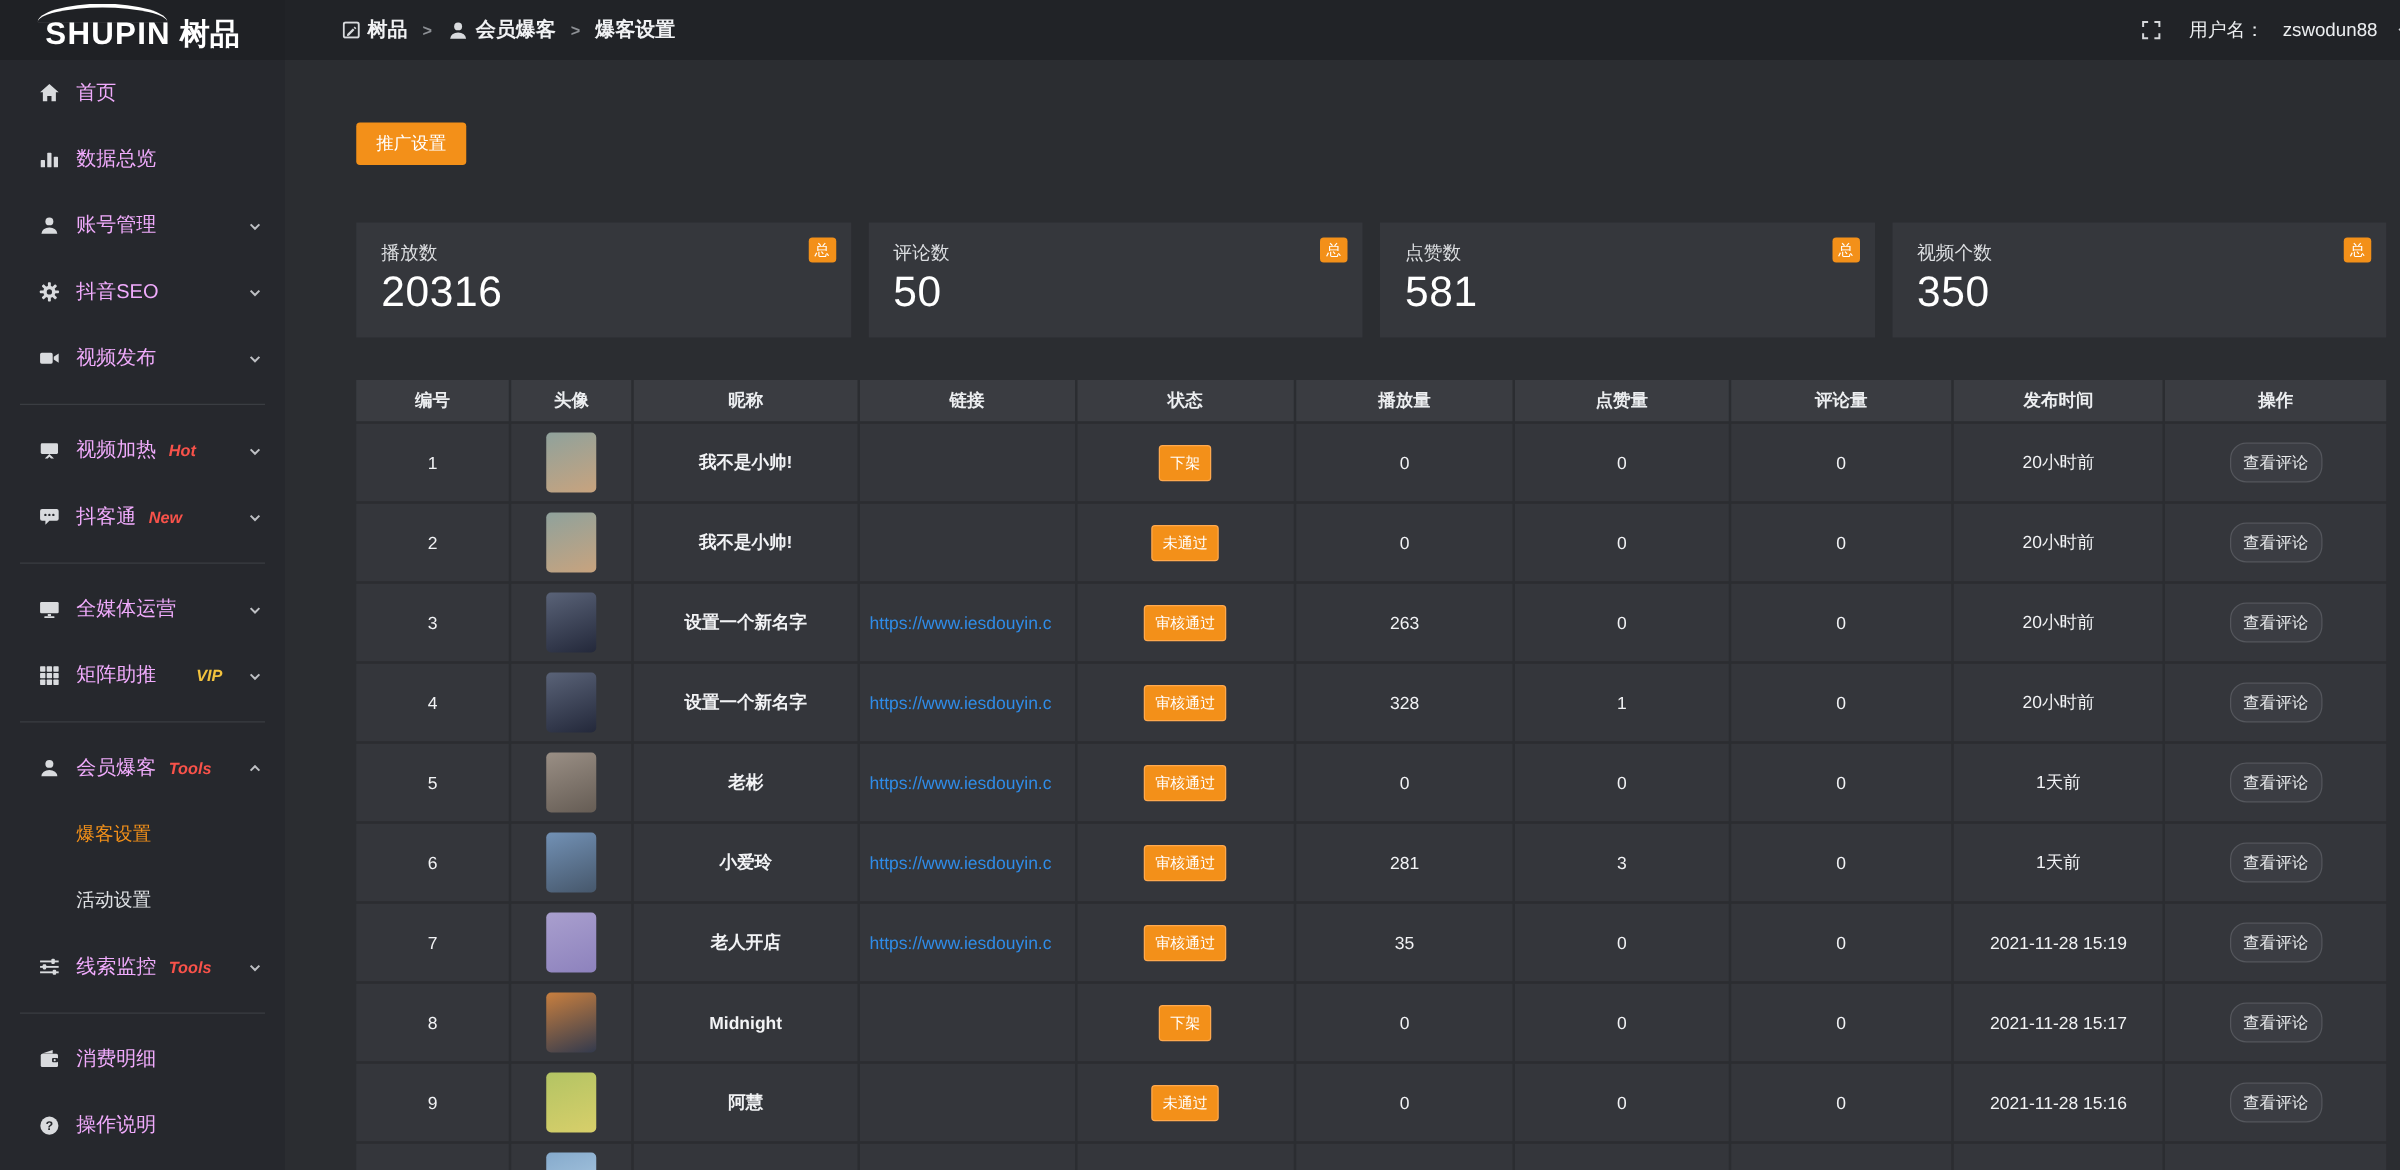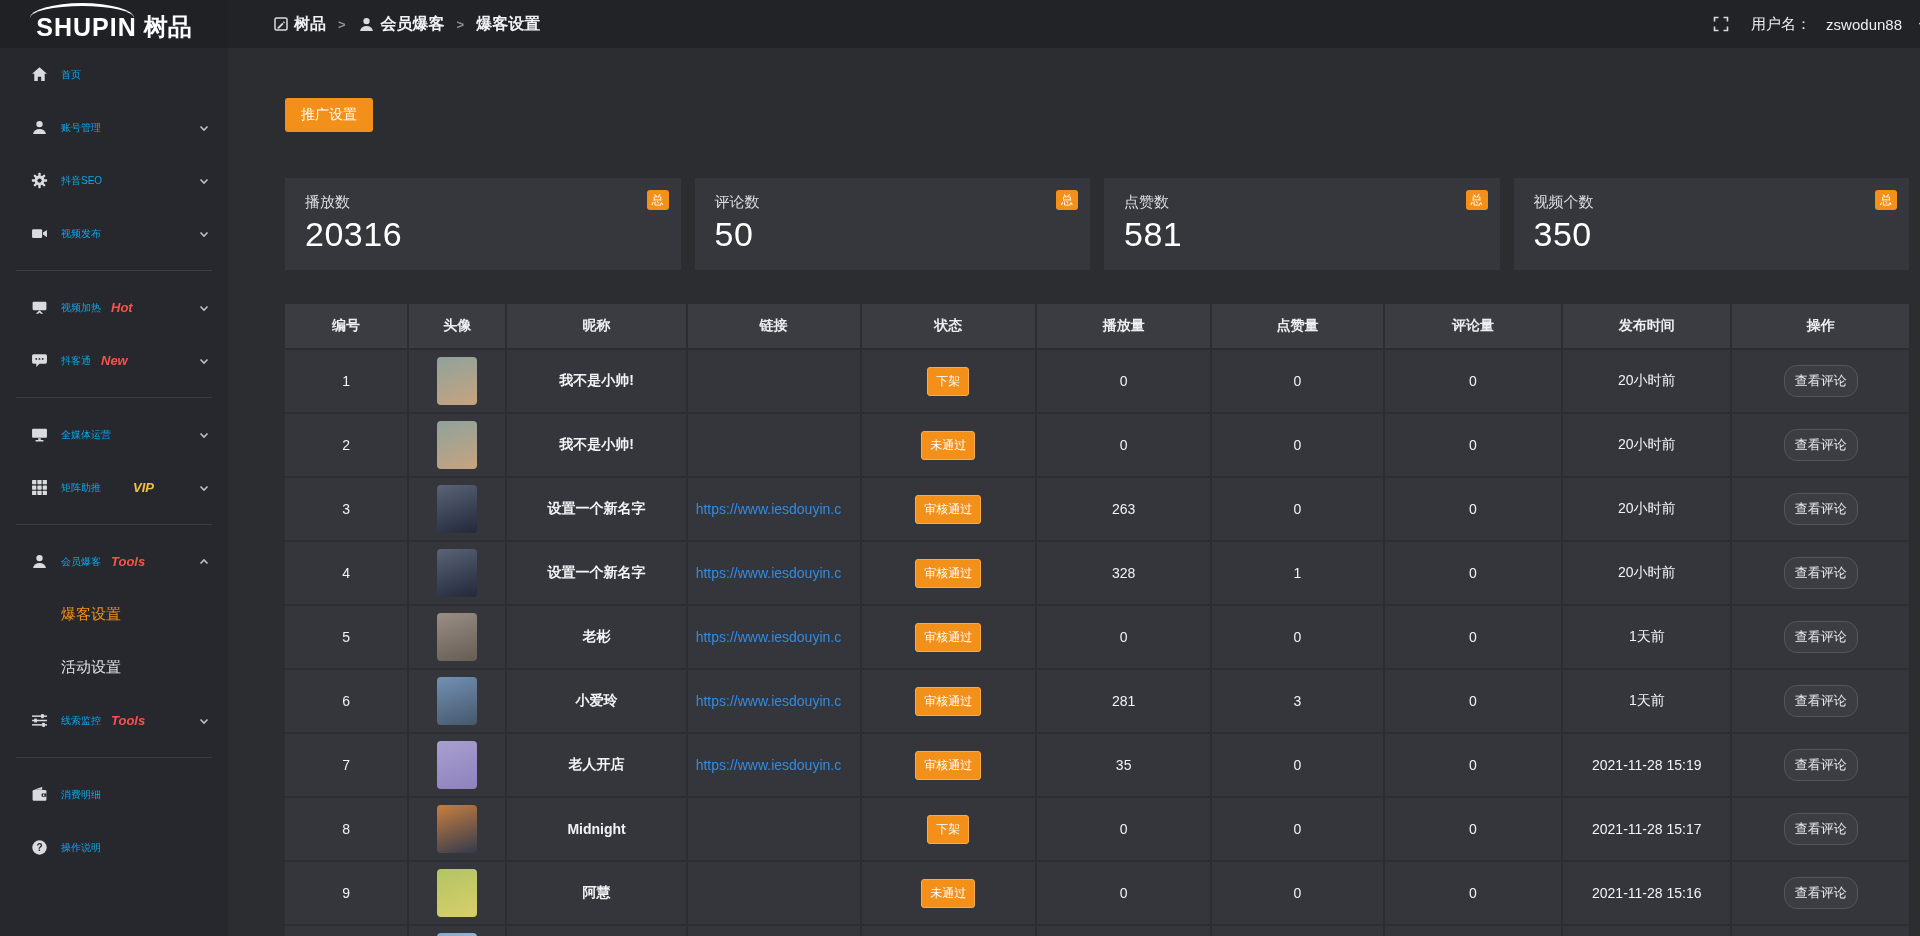--- a/index.html
+++ b/index.html
@@ -20,21 +20,21 @@
   .bc-item.current{cursor:default;}
   .bc-sep{color:#8d9095;font-size:13px;font-weight:700;}
   .topbar-right{margin-left:auto;display:flex;align-items:center;gap:22px;padding-right:20px;font-size:15px;}
   .fs-icon{display:flex;cursor:pointer;}
   .username{display:flex;align-items:center;gap:15px;cursor:pointer;color:#eceef0;}
 
   
   .sidebar{position:absolute;top:48px;left:0;width:228px;bottom:0;background:#26282d;overflow:hidden;}
   .side-item{height:53px;display:flex;align-items:center;padding:0 18px 0 30px;cursor:pointer;}
   .s-icon{width:18px;height:18px;margin-right:13px;display:flex;align-items:center;justify-content:center;}
-  .s-label{font-size:10px;color:#0ea5e9;}
+  .s-label{font-size:16px;color:#f0abfc;}
   .s-badge{margin-left:10px;font-size:13px;font-style:italic;font-weight:700;}
   .s-badge.red{color:#f8524a;}
   .s-badge.gold{color:#f2c23e;margin-left:32px;}
   .s-chevron{margin-left:auto;display:flex;opacity:.9;}
   .s-chevron.up{transform:rotate(180deg);}
   .side-sub-item{height:53px;display:flex;align-items:center;padding-left:61px;font-size:15px;
                  color:#dfe1e4;cursor:pointer;}
   .side-sub-item.active{color:#f39019;}
   .side-divider{height:1px;background:#3a3d42;margin:10px 16px;}
 
@@ -44,21 +44,21 @@
              height:34px;padding:0 16px;cursor:pointer;font-family:inherit;}
   .cards{display:flex;gap:14px;margin-top:46px;}
   .card{flex:1;background:#35373c;height:92px;position:relative;padding:15px 20px;box-sizing:border-box;}
   .card-label{font-size:15px;color:#dcdee1;}
   .card-value{font-size:34px;color:#fff;margin-top:3px;letter-spacing:.5px;}
   .card-tag{position:absolute;top:12px;right:12px;background:#f39019;color:#fff;font-size:12px;
             padding:4px 5px;border-radius:3px;line-height:1;}
 
   
   .data-table{width:calc(100% + 4px);margin:32px -2px 0;border-collapse:separate;border-spacing:2px;table-layout:fixed;}
-  .data-table th{background:#3a3c41;height:44px;font-size:14px;font-weight:600;color:#eceef0;padding:0;}
+  .data-table th{background:#3a3c41;height:33px;font-size:14px;font-weight:600;color:#eceef0;padding:0;}
   .data-table td{background:#34363b;height:62px;text-align:center;font-size:14px;color:#f2f3f5;
                  padding:0 4px;overflow:hidden;}
   td.num{font-weight:400;}
   .nickname{font-weight:600;font-size:14px;}
   .avatar{width:40px;height:48px;border-radius:4px;margin:0 auto;}
   .link{color:#2f8ce8;font-size:14px;white-space:nowrap;text-decoration:none;display:block;
         overflow:hidden;text-align:left;padding-left:4px;cursor:pointer;}
   .status-btn{background:#f39019;color:#fff;border:1px solid #ffa94d;border-radius:3px;
               font-size:12px;padding:5px 8px;cursor:pointer;font-family:inherit;white-space:nowrap;}
   .action-btn{background:#3b3d43;color:#e8eaec;border:1px solid #54565c;border-radius:13px;
@@ -126,20 +126,30 @@
   </header>
 
   <aside class="sidebar" id="sidebar">
       <div class="side-item">
         <span class="s-icon">
           <svg viewBox="0 0 16 16" width="17" height="17">
             <path fill="#d9dbde" d="M8 1.2 15 7.3h-2.1v6.9H9.6v-4.1H6.4v4.1H3.1V7.3H1z"></path>
           </svg>
         </span>
         <span class="s-label">首页</span>
+      </div>
+      <div class="side-item">
+        <span class="s-icon">
+          <svg viewBox="0 0 16 16" width="17" height="17" fill="#d9dbde">
+            <rect x="1.5" y="8.5" width="3.2" height="5.5" rx=".5"></rect>
+            <rect x="6.4" y="3" width="3.2" height="11" rx=".5"></rect>
+            <rect x="11.3" y="6" width="3.2" height="8" rx=".5"></rect>
+          </svg>
+        </span>
+        <span class="s-label">数据总览</span>
       </div>
       <div class="side-item">
         <span class="s-icon">
           <svg viewBox="0 0 16 16" width="17" height="17" fill="#d9dbde">
             <circle cx="8" cy="4.8" r="3"></circle>
             <path d="M2 14.2a6 4.8 0 0 1 12 0z"></path>
           </svg>
         </span>
         <span class="s-label">账号管理</span>
         <span class="s-chevron down">

